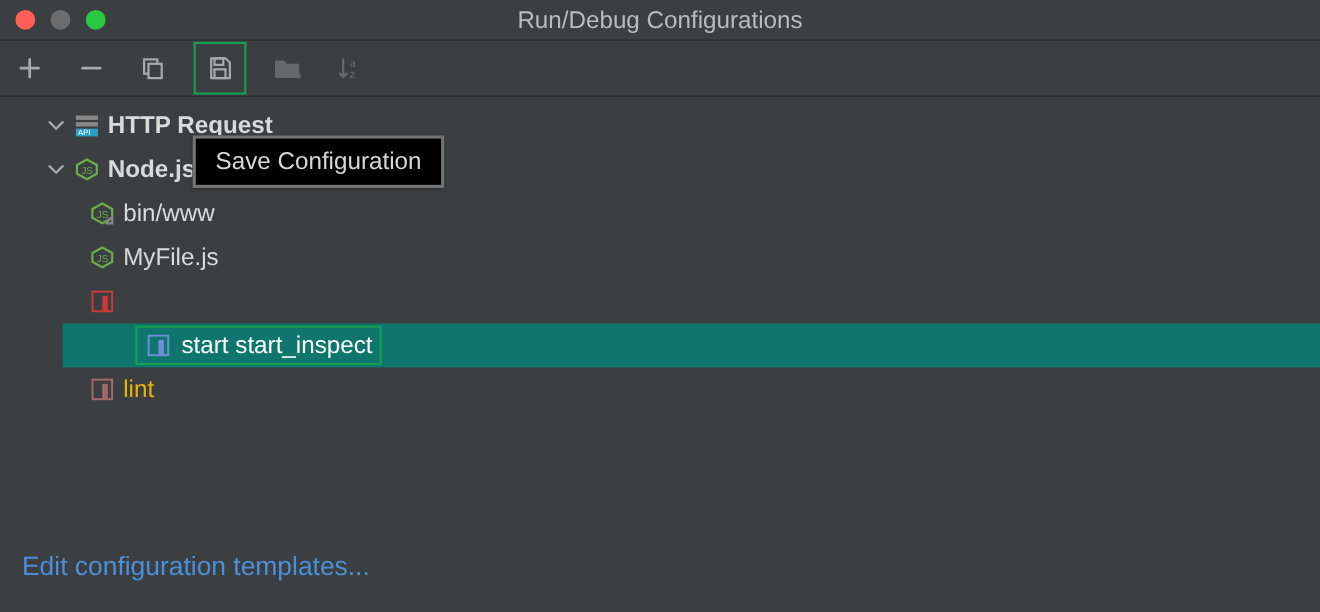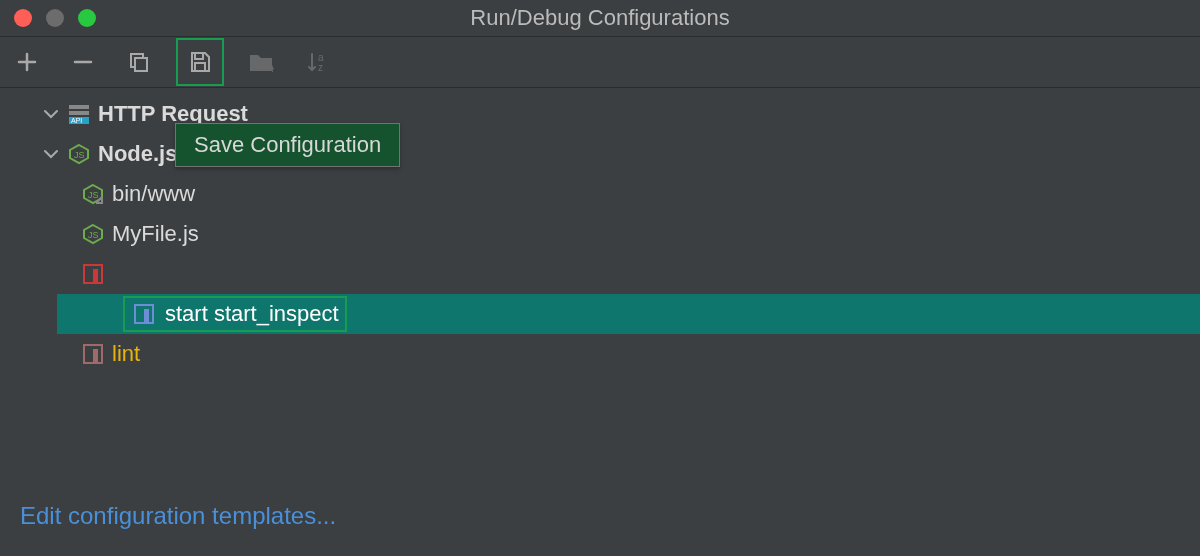--- a/index.html
+++ b/index.html
@@ -108,25 +108,25 @@
   }
   .edit-link {
     position: absolute;
     left: 20px;
     bottom: 26px;
     color: #4a90d9;
     font-size: 24px;
   }
   .tooltip {
     position: absolute;
-    background: #14532d;
+    background: #000000;
     color: #d8d8d8;
     padding: 8px 18px;
     font-size: 22px;
-    border: 1px solid #737373;
+    border: 3px solid #737373;
     box-shadow: 0 2px 4px rgba(0,0,0,0.3);
   }
   svg { display:block; }
 </style>
 </head>
 <body>
 
 <div class="titlebar">
   <div class="traffic-lights">
     <div class="tl tl-red"></div>

